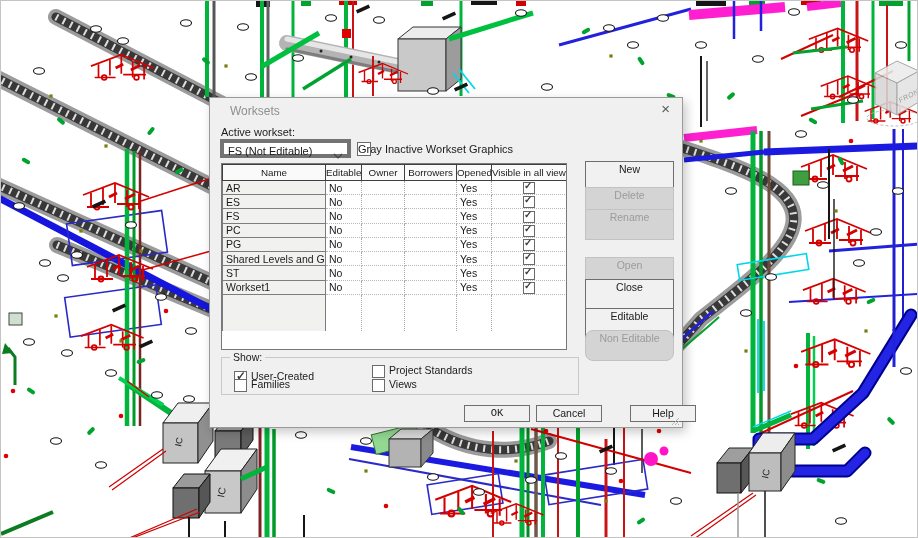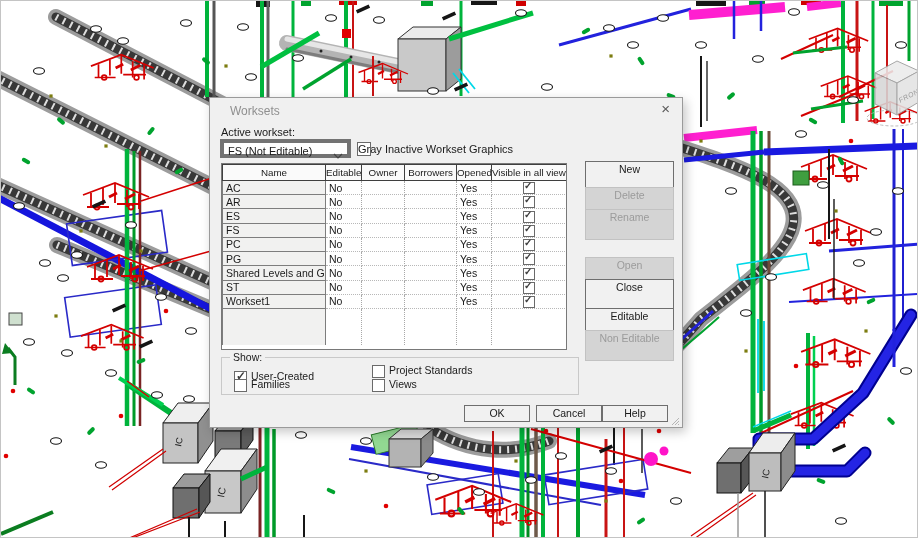--- a/index.html
+++ b/index.html
@@ -436,28 +436,20 @@
             <th>Name</th>
             <th>Editable</th>
             <th>Owner</th>
             <th>Borrowers</th>
             <th>Opened</th>
             <th>Visible in all views</th>
           </tr>
         </thead>
         <tbody>
           <tr>
-            <td class="namecell">AC</td>
-            <td>No</td>
-            <td></td>
-            <td></td>
-            <td>Yes</td>
-            <td class="ckcell"><span class="cb checked"></span></td>
-          </tr>
-          <tr>
             <td class="namecell">AR</td>
             <td>No</td>
             <td></td>
             <td></td>
             <td>Yes</td>
             <td class="ckcell"><span class="cb checked"></span></td>
           </tr>
           <tr>
             <td class="namecell">ES</td>
             <td>No</td>
@@ -525,41 +517,41 @@
         </tbody>
       </table>
     </div>
 
     <div class="btn" style="left:375px;top:63px;">New</div>
     <div class="btn disabled" style="left:375px;top:89px;">Delete</div>
     <div class="btn disabled" style="left:375px;top:111px;">Rename</div>
     <div class="btn disabled" style="left:375px;top:159px;">Open</div>
     <div class="btn" style="left:375px;top:181px;">Close</div>
     <div class="btn" style="left:375px;top:210px;">Editable</div>
-    <div class="btn disabled" style="left:375px;top:232px;">Non Editable</div>
+    <div class="btn disabled" style="left:375px;top:232px;border-radius:8px;">Non Editable</div>
 
     <div class="grp">
       <span class="grp-label">Show:</span>
       <span class="opt" style="left:12px;top:12px;">
         <span class="cb checked"></span><span>User-Created</span>
       </span>
       <span class="opt" style="left:150px;top:6px;">
         <span class="cb"></span><span>Project Standards</span>
       </span>
       <span class="opt" style="left:12px;top:20px;">
         <span class="cb"></span><span>Families</span>
       </span>
       <span class="opt" style="left:150px;top:20px;">
         <span class="cb"></span><span>Views</span>
       </span>
     </div>
 
-    <div class="fbtn" style="left:254px;">OK</div>
+    <div class="fbtn" style="left:254px;font-family:Liberation Mono, monospace;">OK</div>
     <div class="fbtn" style="left:326px;">Cancel</div>
-    <div class="fbtn" style="left:392px;">Help</div>
+    <div class="fbtn" style="left:420px;">Help</div>
 
     <span class="grip">
       <svg width="9" height="9">
           <path d="M8,1 L1,8 M8,4 L4,8 M8,7 L7,8" stroke="#b5b5b5" stroke-width="1" fill="none"></path>
         </svg>
     </span>
   </div>
 </div>
 
 </body></html>

